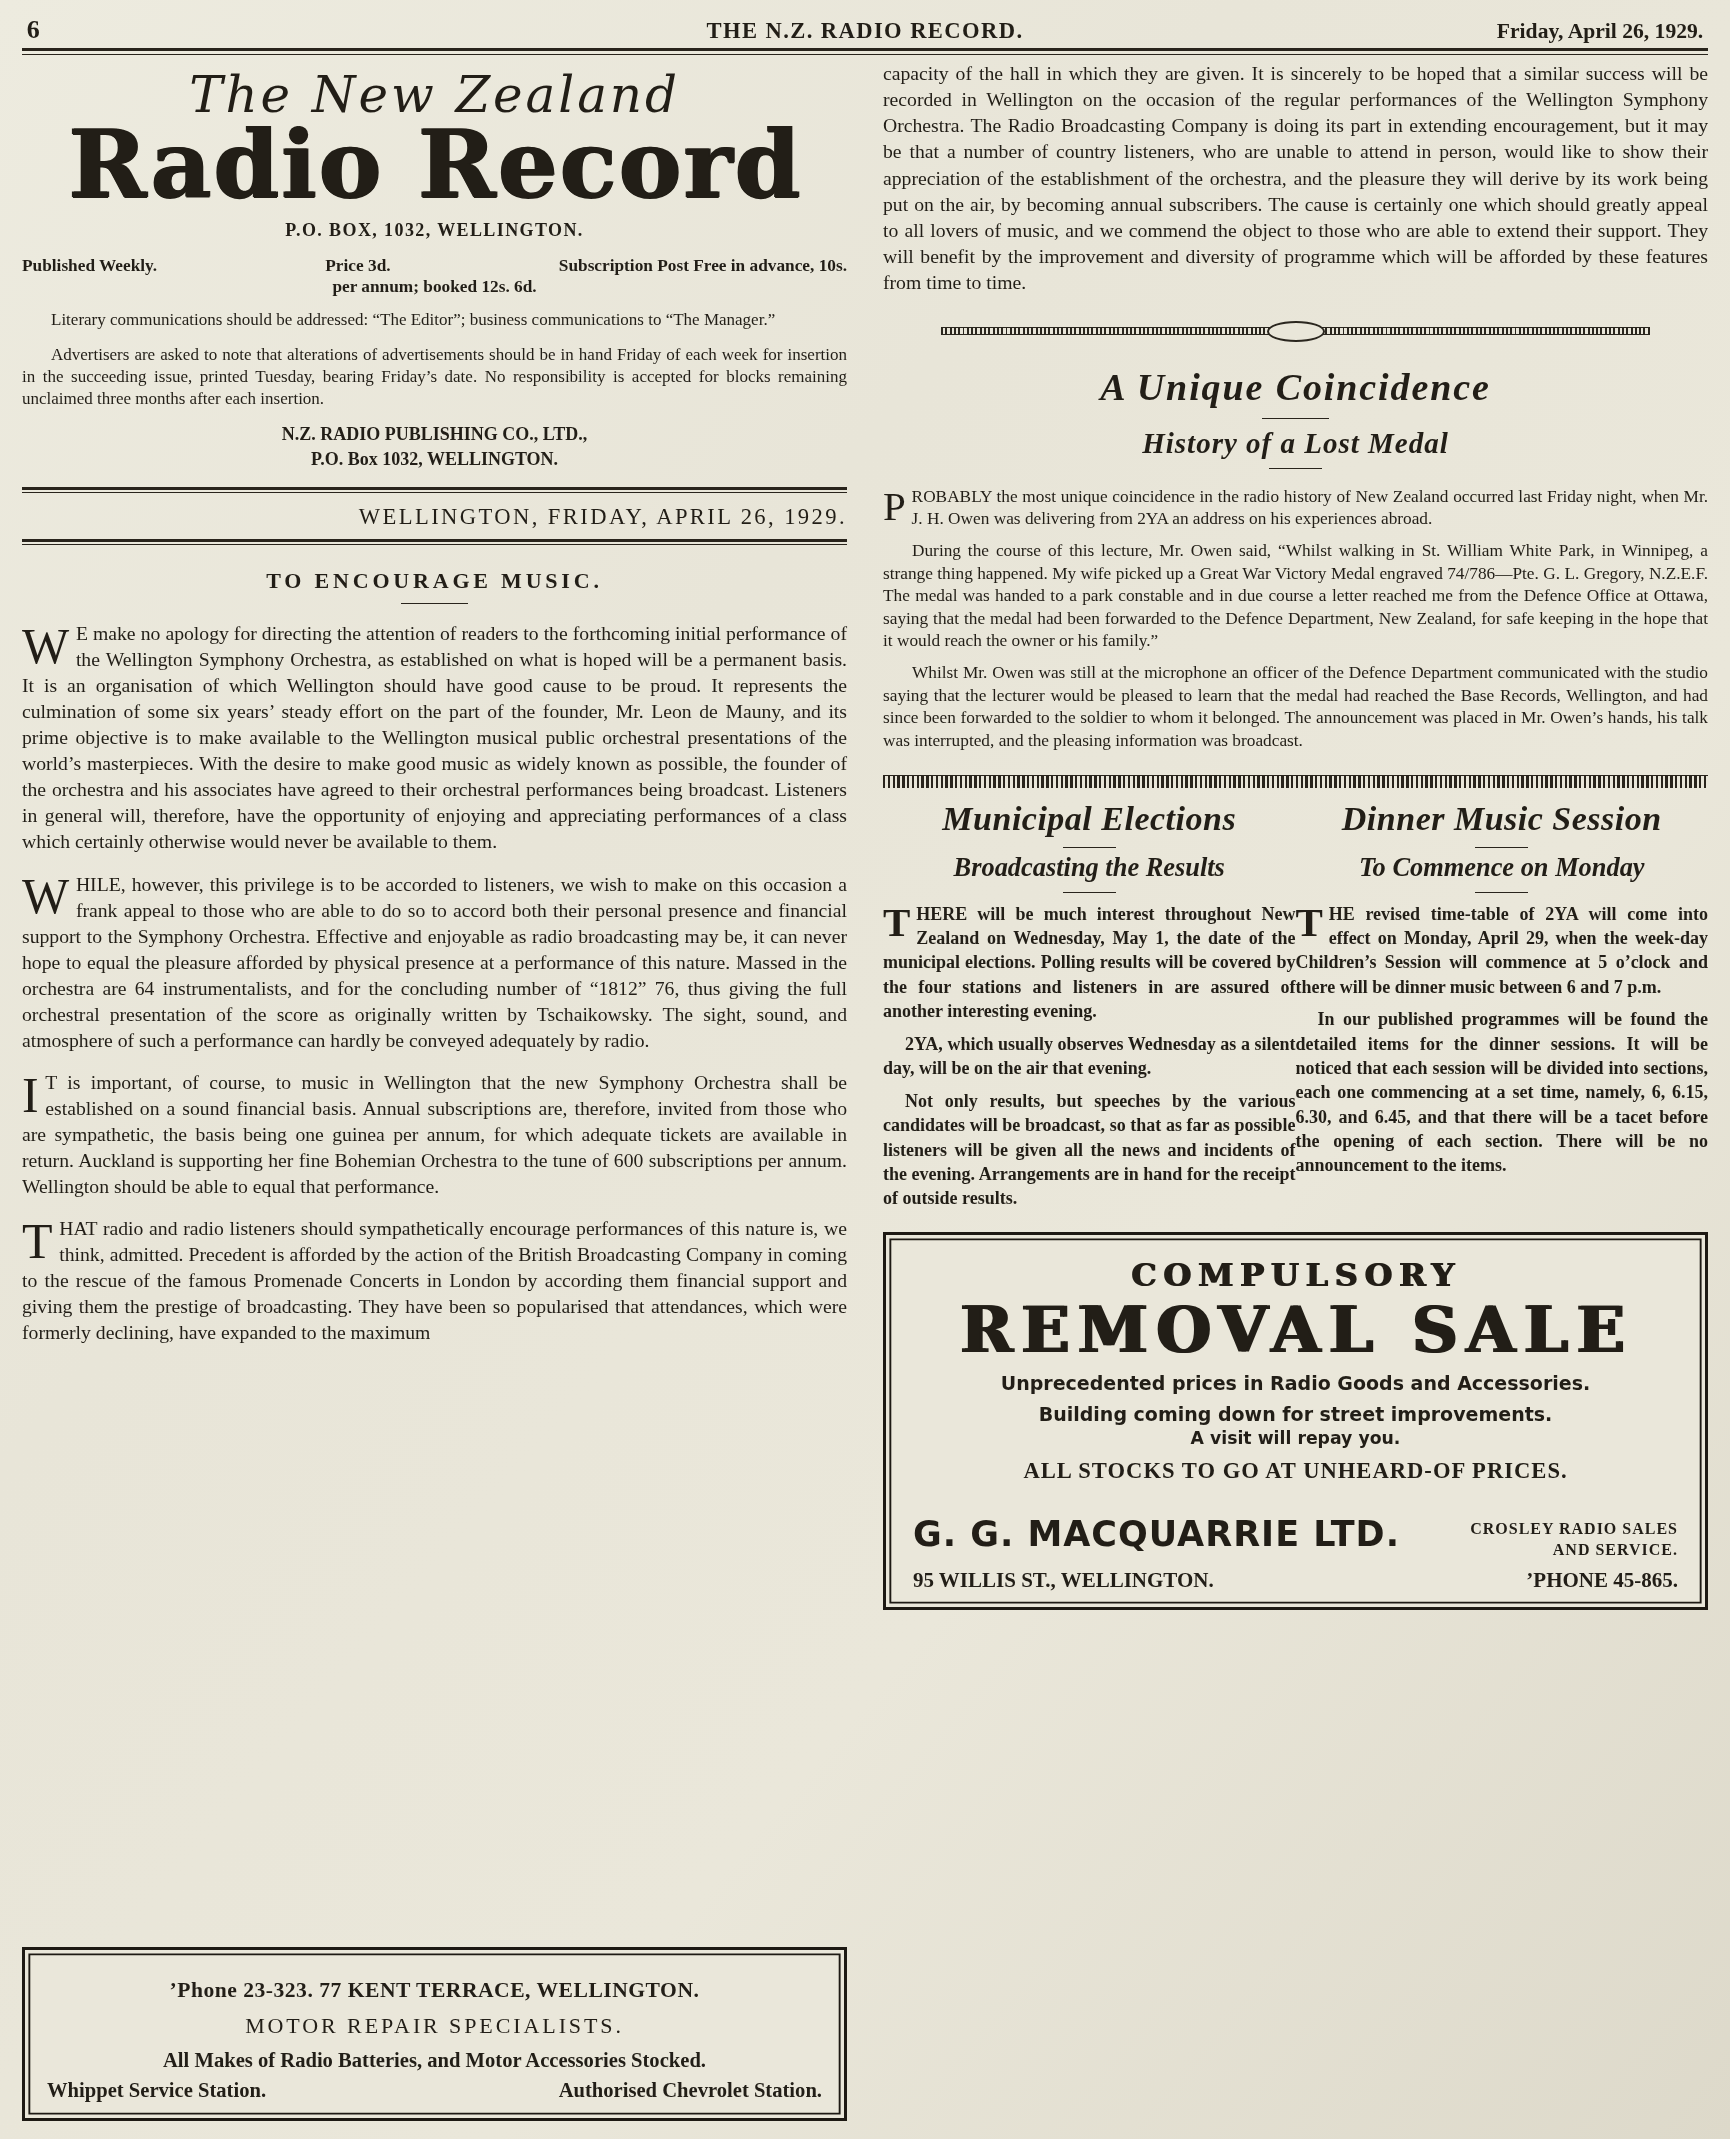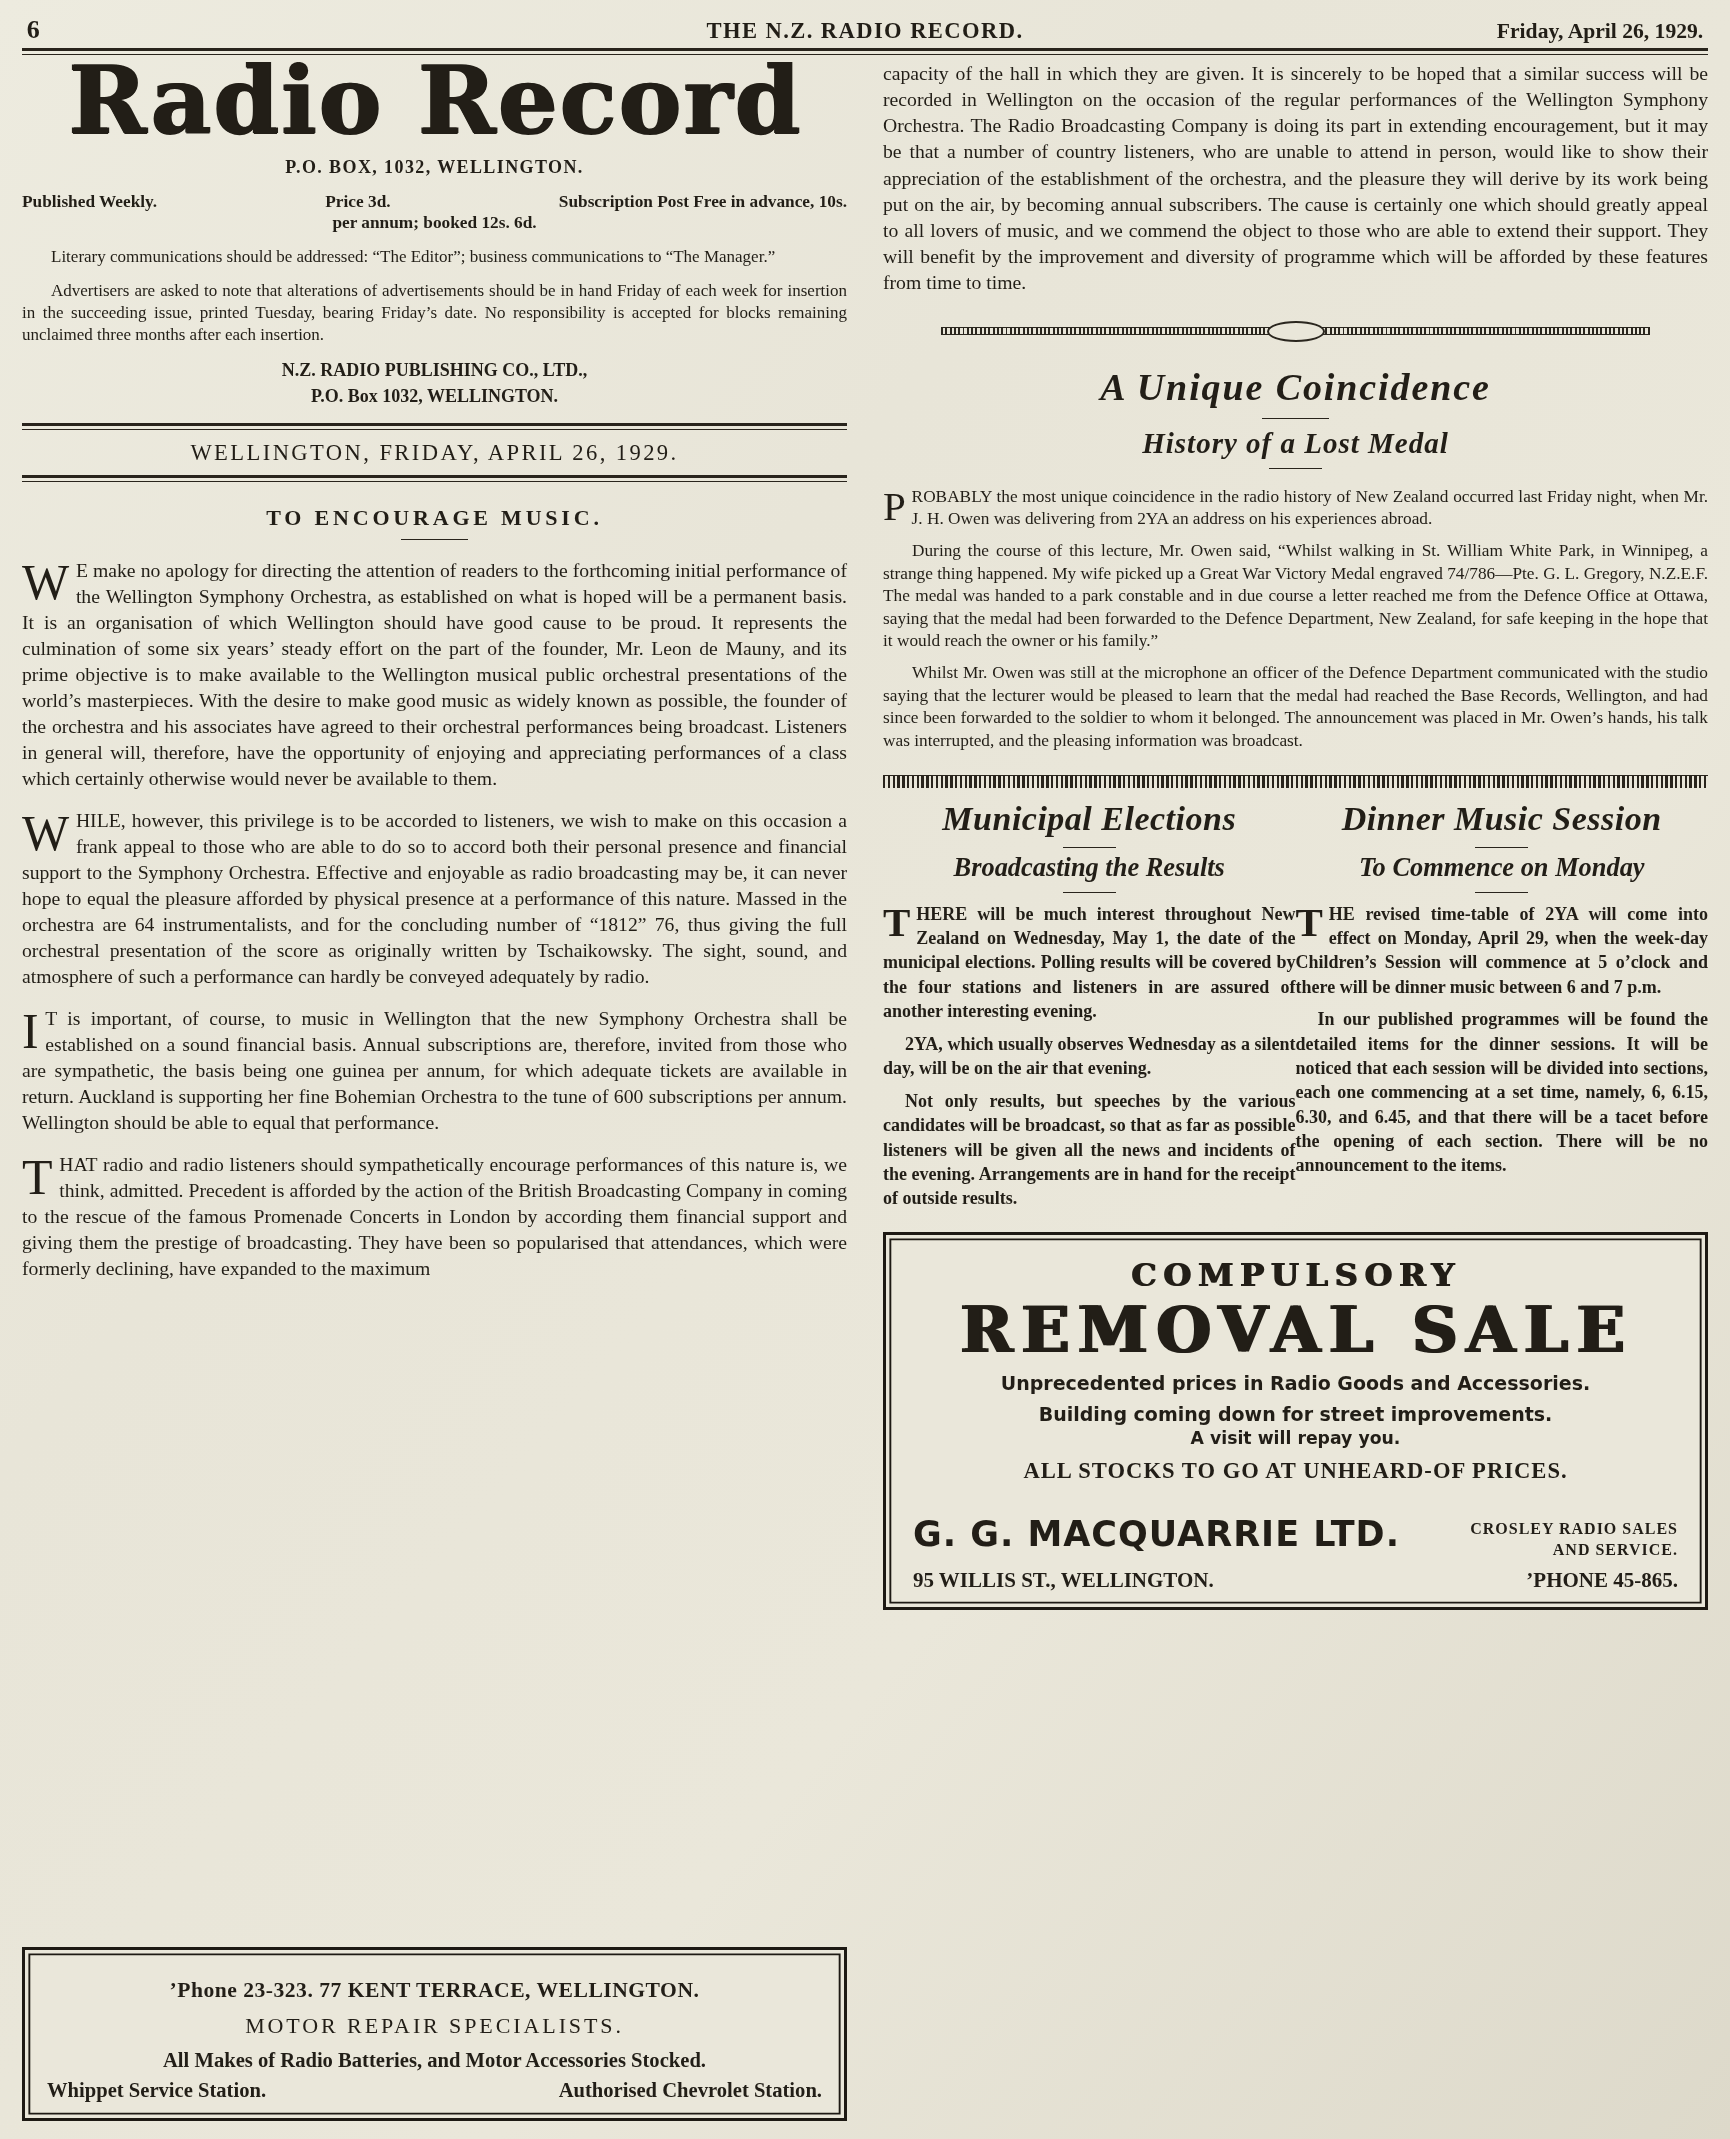--- a/index.html
+++ b/index.html
@@ -49,21 +49,21 @@
   .mh-pobox { font-size: 18px; font-weight: bold; letter-spacing: 1.4px; margin-top: 9.6px; }
   .mh-info {
     display: flex; justify-content: space-between; gap: 14.4px;
     font-size: 17.3px; font-weight: bold; margin-top: 14.4px; text-align: left;
   }
   .mh-info2 { font-size: 17.3px; font-weight: bold; margin-top: 1px; text-align: center; }
   .mh-small { font-size: 17px; line-height: 1.3; text-align: justify; margin-top: 12.5px; }
   .indent { text-indent: 29px; }
   .mh-pub { font-size: 18px; font-weight: bold; margin-top: 4.8px; text-align: center; }
   .mh-pub.first { margin-top: 13.4px; }
-  .dateline { font-size: 22.6px; letter-spacing: 2.4px; text-align: center; padding: 4.8px 0 2.9px; }
+  .dateline { font-size: 22.6px; letter-spacing: 2.4px; text-align: right; padding: 4.8px 0 2.9px; }
   
   .sec-title { font-size: 22px; letter-spacing: 3.8px; text-align: center; font-weight: bold; margin-top: 17.3px; }
   .short-rule { width: 67px; border-top: 1.9px solid #29241c; margin: 8.6px auto 2.9px; }
   .short-rule.thin { width: 53px; border-top-width: 1.4px; }
   .body-para { font-size: 19.7px; line-height: 1.32; text-align: justify; margin-top: 16.3px; }
   .dropcap { float: left; font-size: 50px; line-height: 0.8; padding: 5.8px 6.7px 0 0; }
   .dropcap.small { font-size: 41px; padding: 4.8px 5.8px 0 0; }
   
   .cont-para { font-size: 19.7px; line-height: 1.33; text-align: justify; }
   .ornament-divider { display: flex; align-items: center; margin: 25px 58px 4.8px; }
@@ -132,20 +132,21 @@
     <div class="toptitle">THE N.Z. RADIO RECORD.</div>
     <div class="topdate">Friday, April 26, 1929.</div>
   </header>
   <div class="rule-double tight"></div>
 
   <div class="columns">
 
     <div class="col">
 
       <section class="masthead">
+        <div class="mh-script">The New Zealand</div>
         <div class="mh-black">Radio Record</div>
         <div class="mh-pobox">P.O. BOX, 1032, WELLINGTON.</div>
         <div class="mh-info">
           <span>Published Weekly.</span>
           <span>Price 3d.</span>
           <span>Subscription Post Free in advance, 10s.</span>
         </div>
         <div class="mh-info2">per annum; booked 12s. 6d.</div>
         <p class="mh-small indent">Literary communications should be addressed: “The Editor”; business communications to “The Manager.”</p>
         <p class="mh-small indent">Advertisers are asked to note that alterations of advertisements should be in hand Friday of each week for insertion in the succeeding issue, printed Tuesday, bearing Friday’s date.  No responsibility is accepted for blocks remaining unclaimed three months after each insertion.</p>

